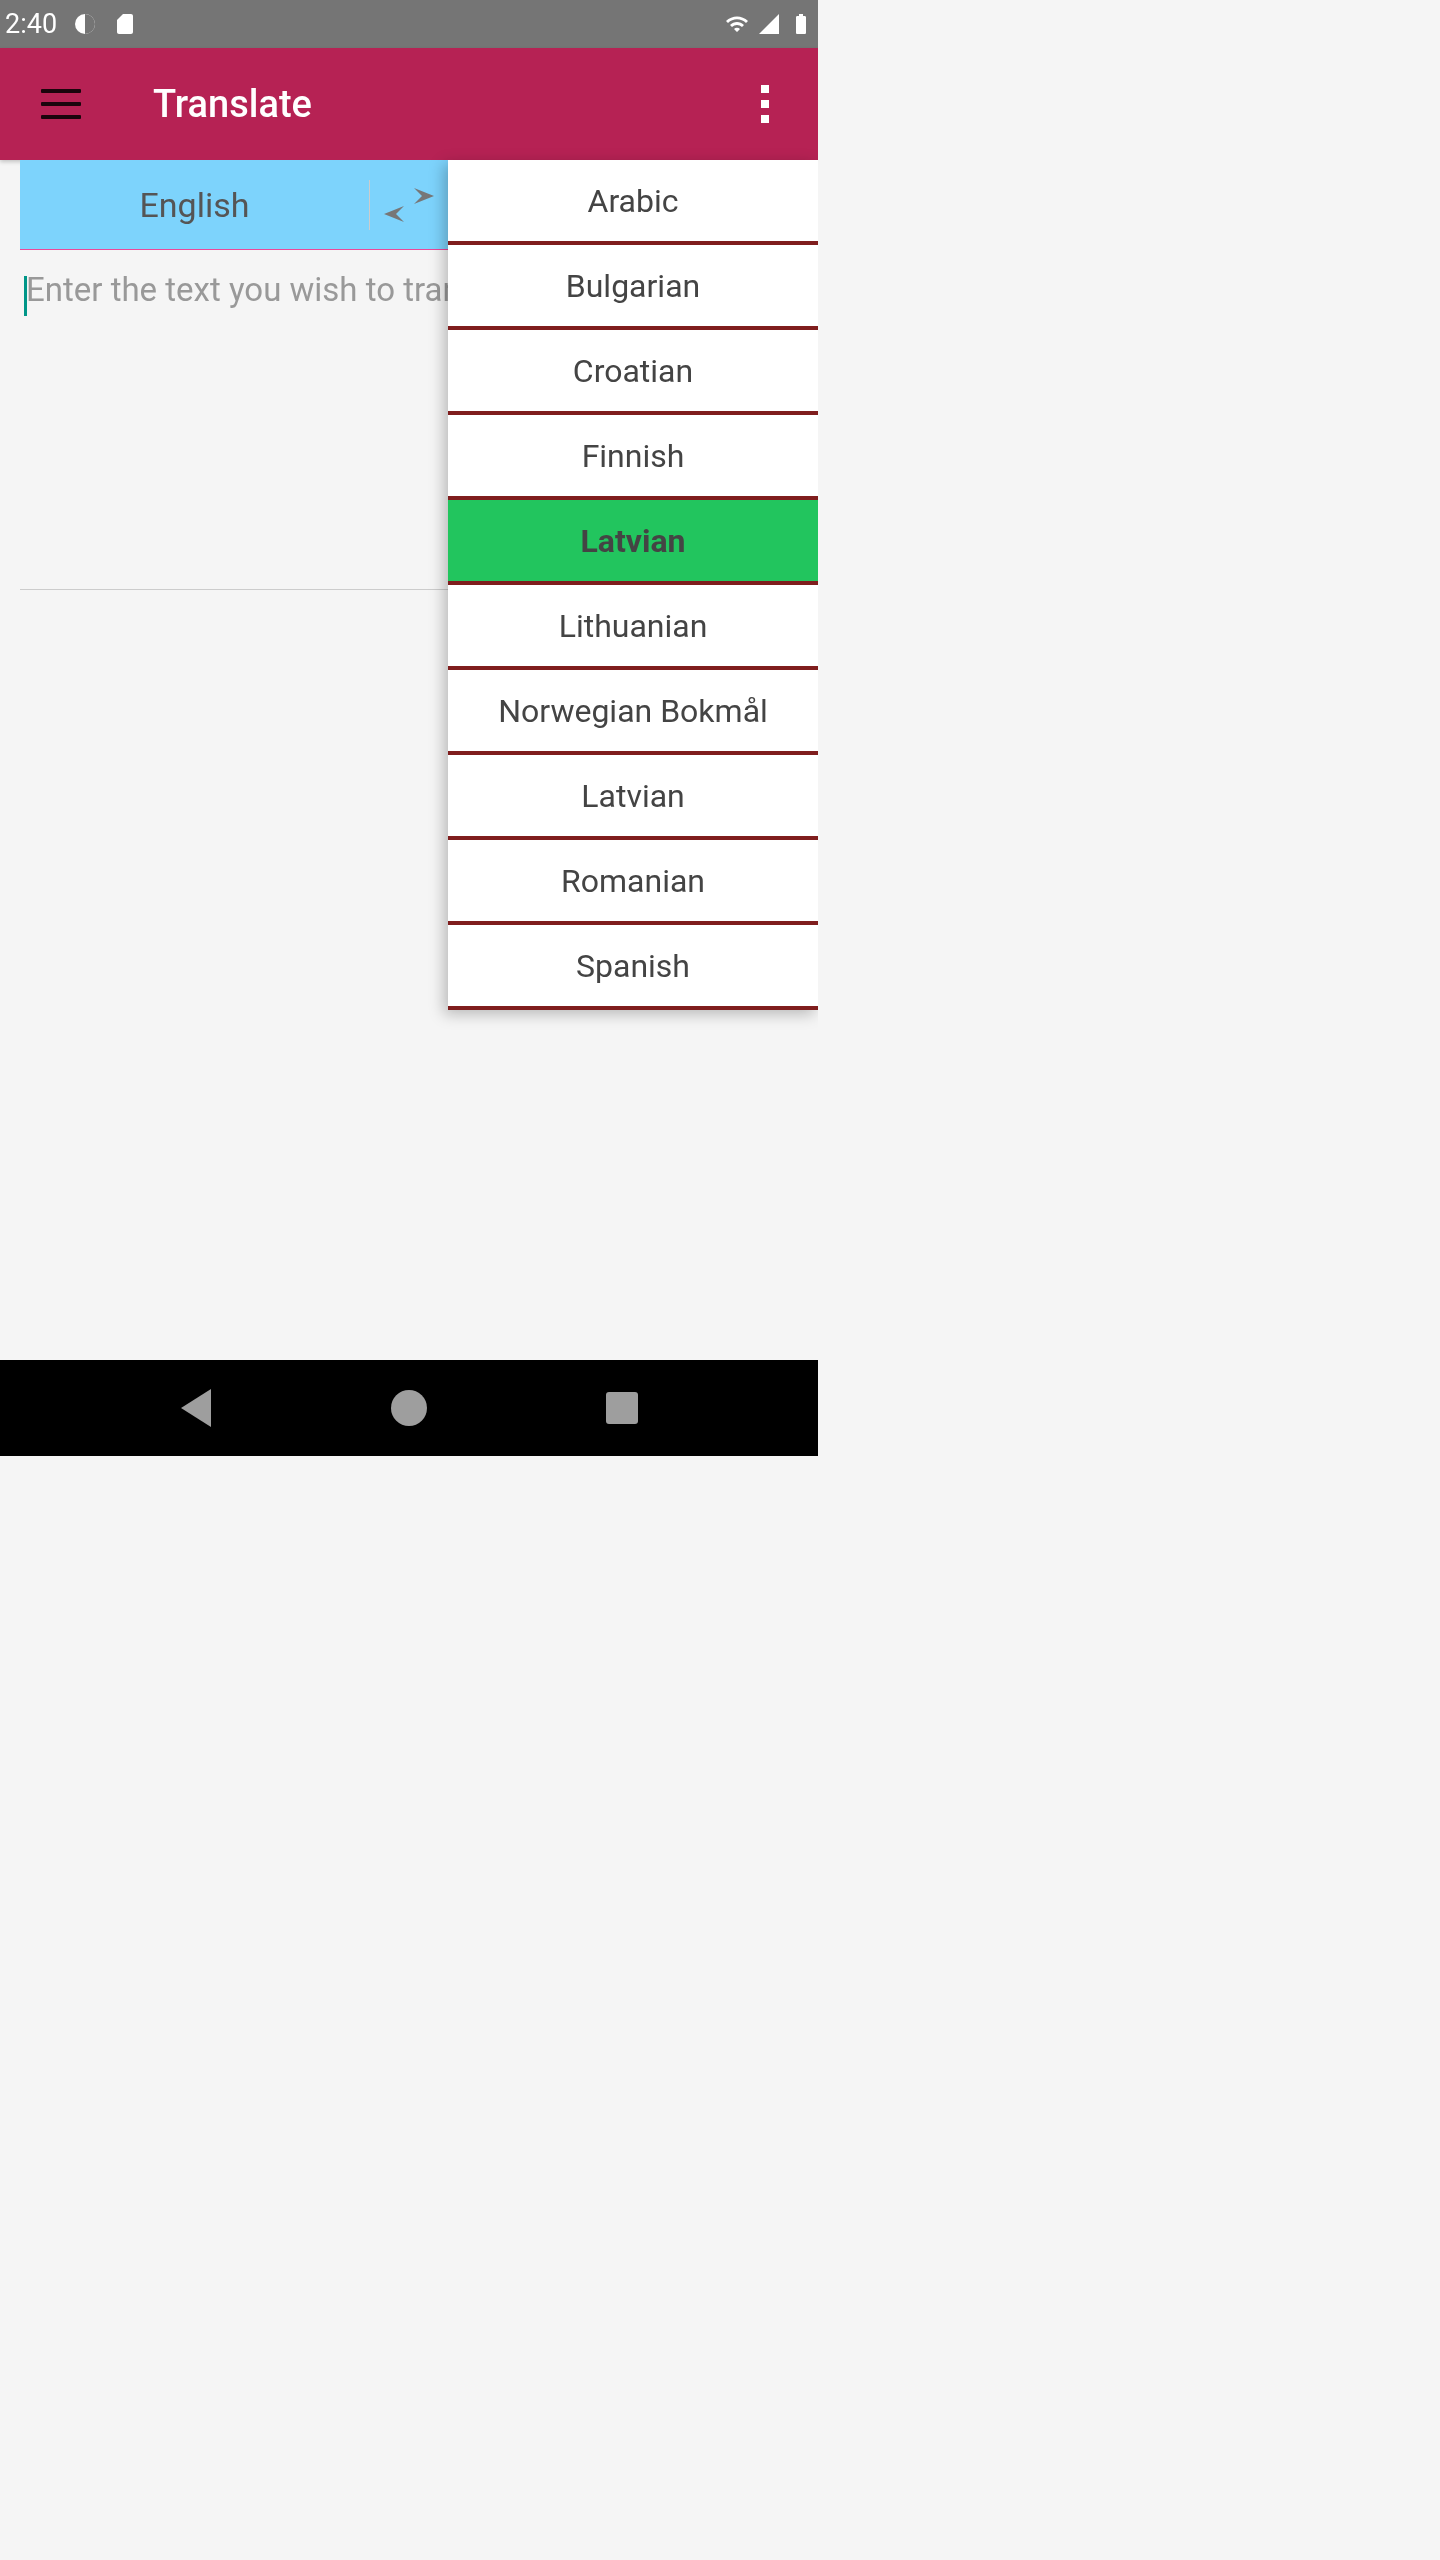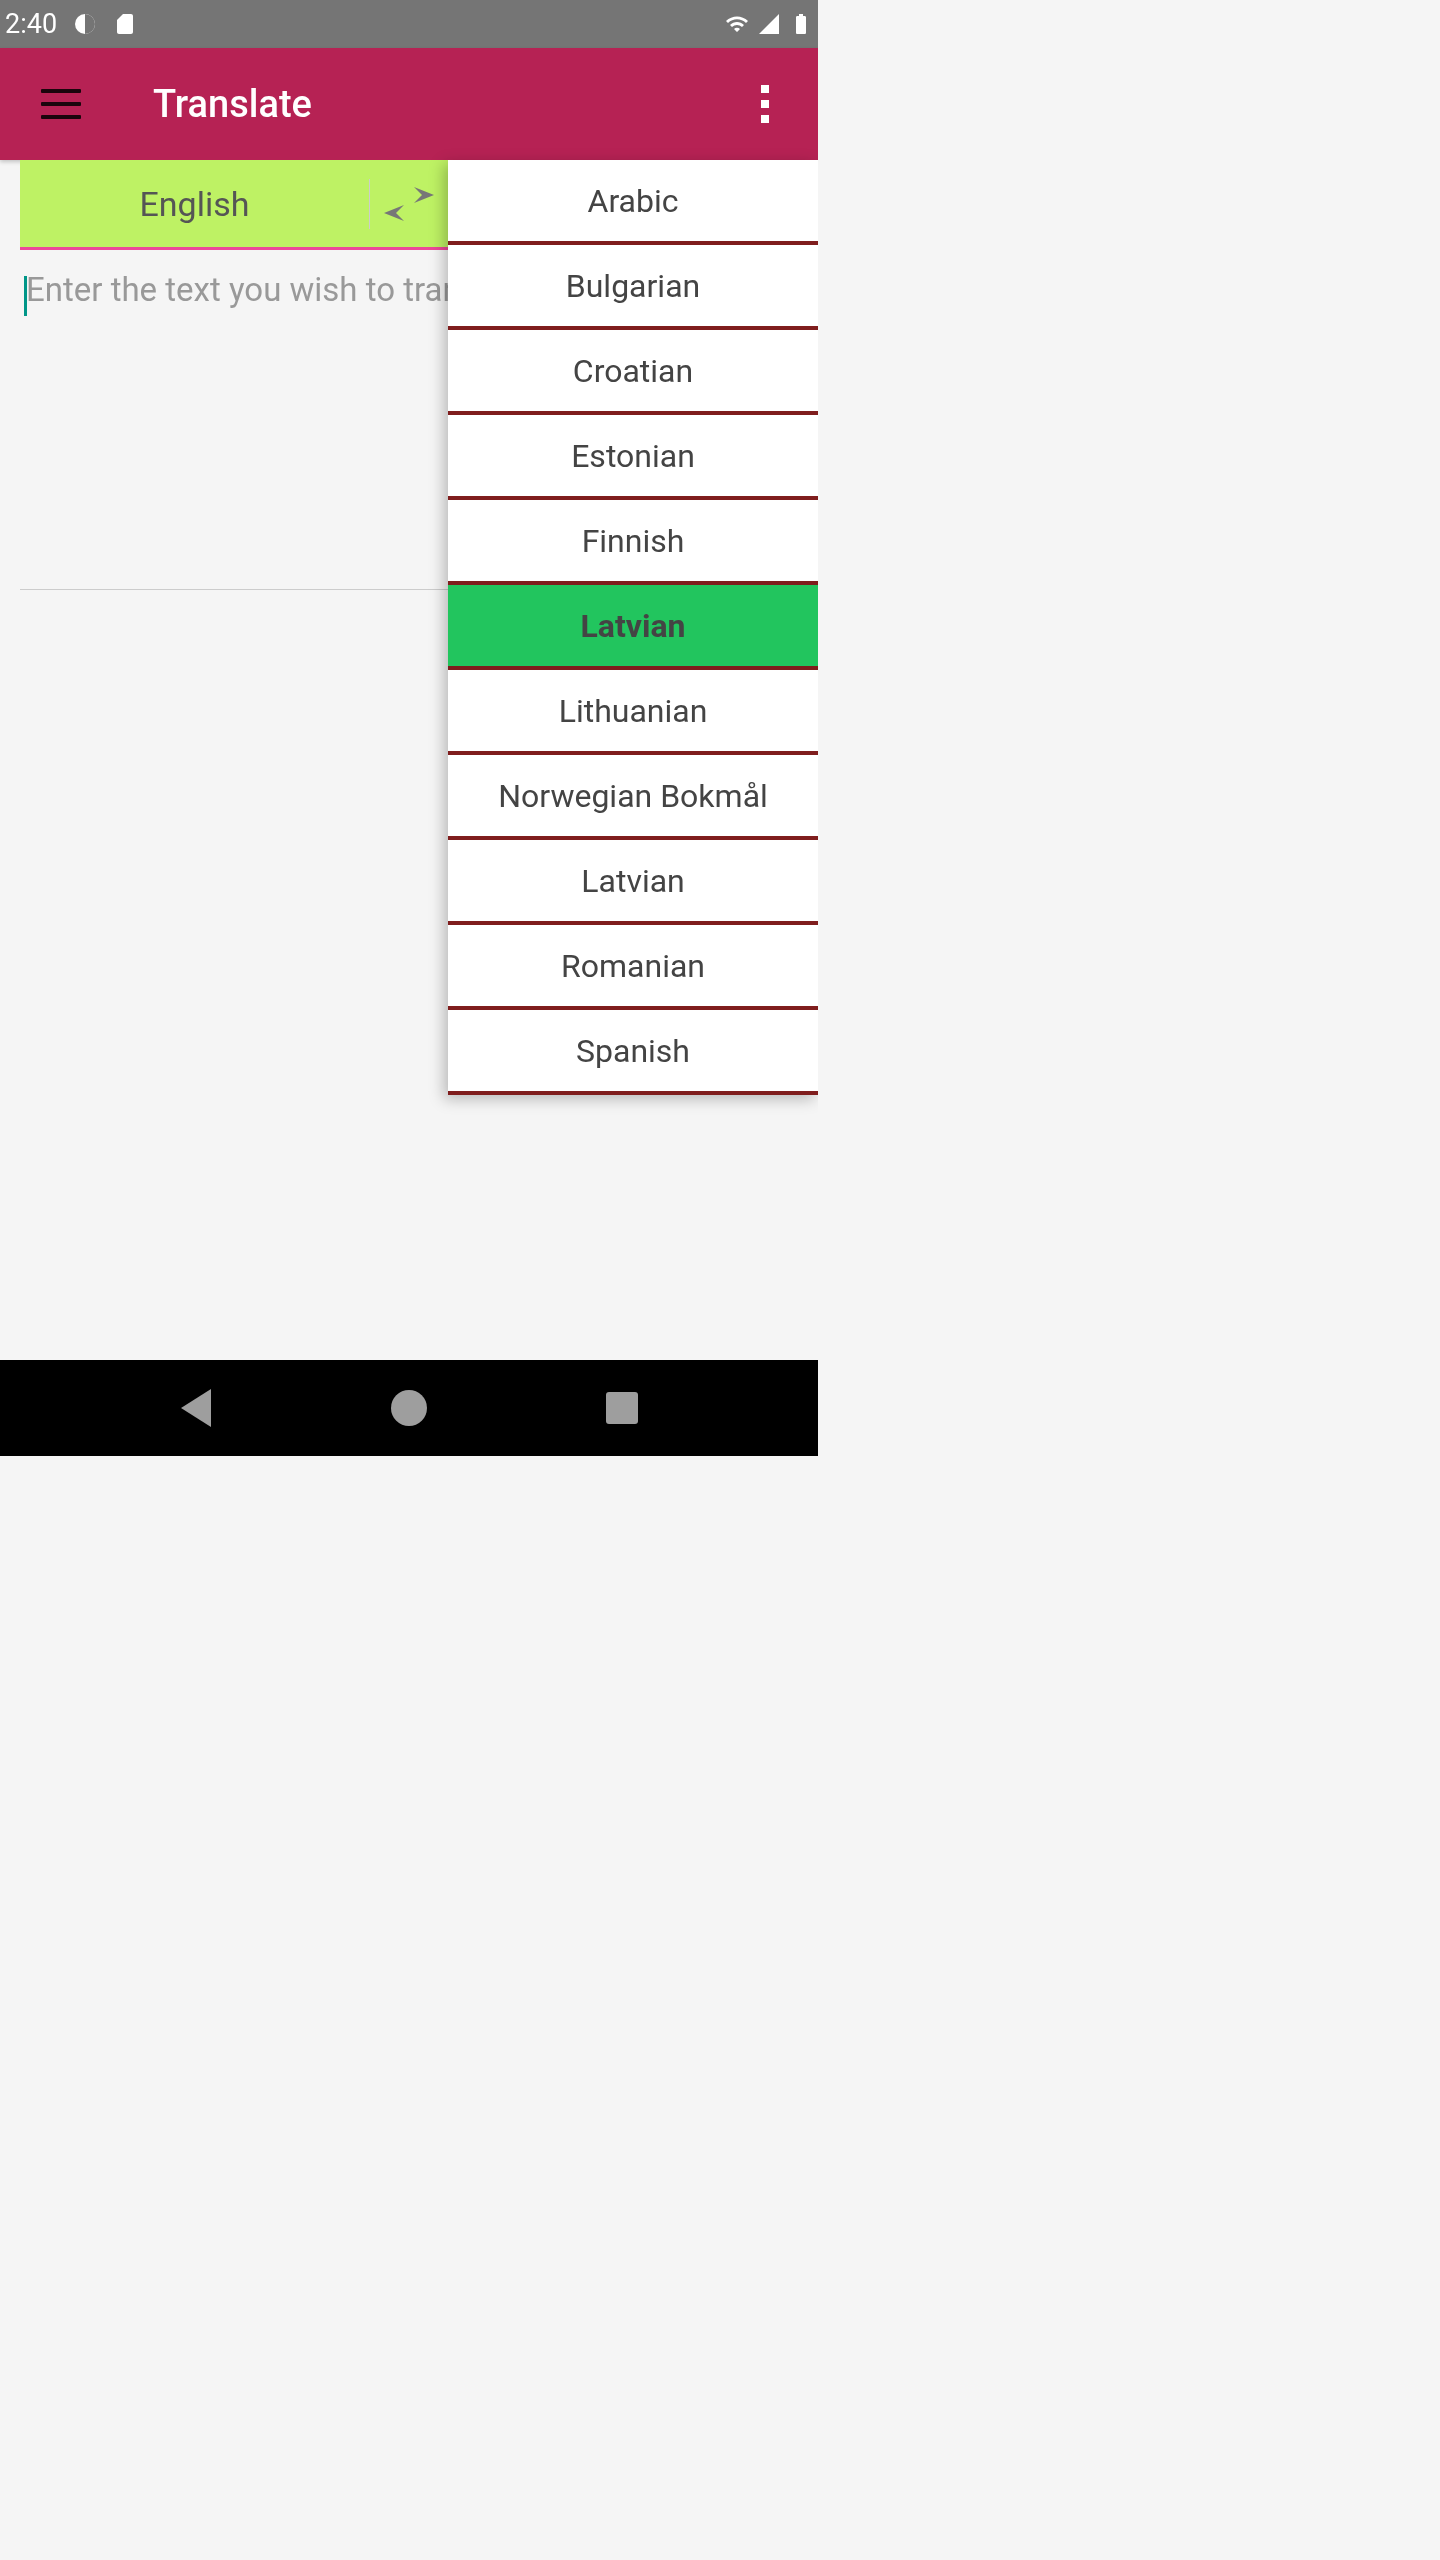--- a/index.html
+++ b/index.html
@@ -73,22 +73,22 @@
     }
     .more-menu span {
       width: 8px;
       height: 8px;
       background: white;
     }
     .lang-row {
       display: flex;
       align-items: center;
       height: 90px;
-      border-bottom: 3px solid #ec4899;
-      background: #bef264;
+      border-bottom: 1px solid #ec4899;
+      background: #7dd3fc;
       margin: 0 20px;
     }
     .lang-cell {
       flex: 1;
       display: flex;
       align-items: center;
       justify-content: center;
       font-size: 34px;
       color: #555;
     }
@@ -258,21 +258,20 @@
 
 <div class="text-area">
   <div class="cursor"></div>
   <input type="text" class="text-input" placeholder="Enter the text you wish to translate" style="">
 </div>
 
 <div class="dropdown" id="dropdown">
 <div class="dropdown-item">Arabic</div>
     <div class="dropdown-item">Bulgarian</div>
     <div class="dropdown-item">Croatian</div>
-    <div class="dropdown-item">Estonian</div>
     <div class="dropdown-item">Finnish</div>
     <div class="dropdown-item highlighted">Latvian</div>
     <div class="dropdown-item">Lithuanian</div>
     <div class="dropdown-item">Norwegian Bokmål</div>
     <div class="dropdown-item">Latvian</div>
     <div class="dropdown-item">Romanian</div>
     <div class="dropdown-item">Spanish</div>
   </div>
 
 <div class="nav-bar">

